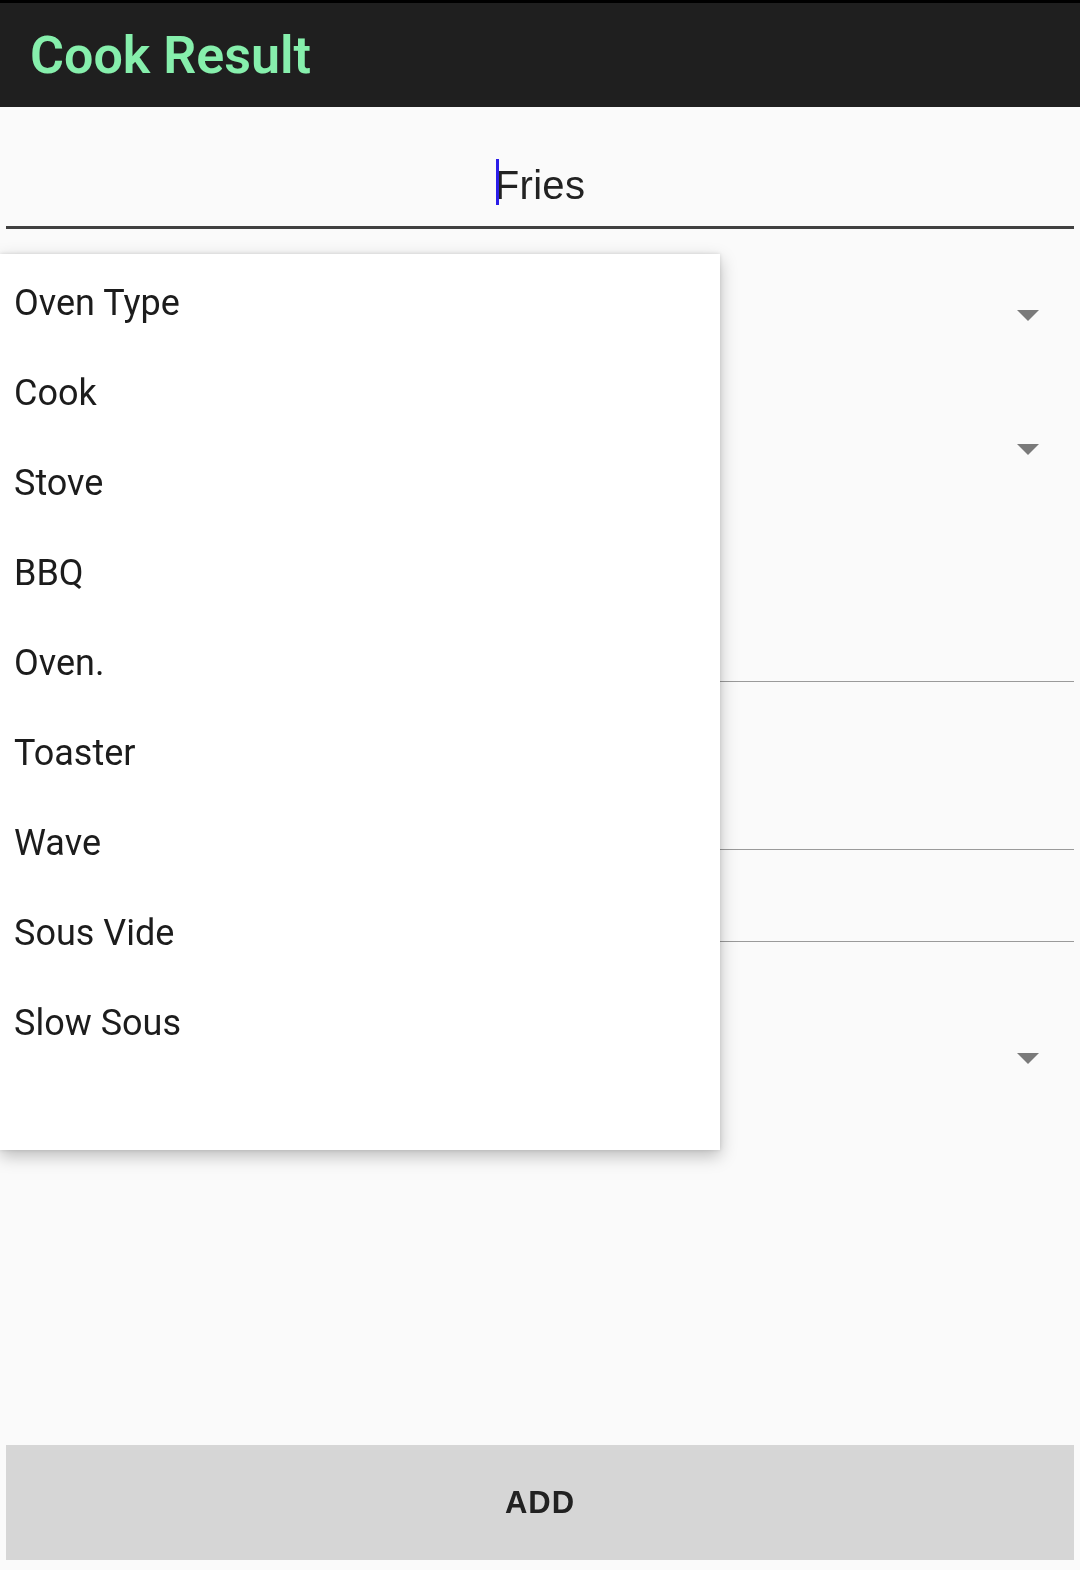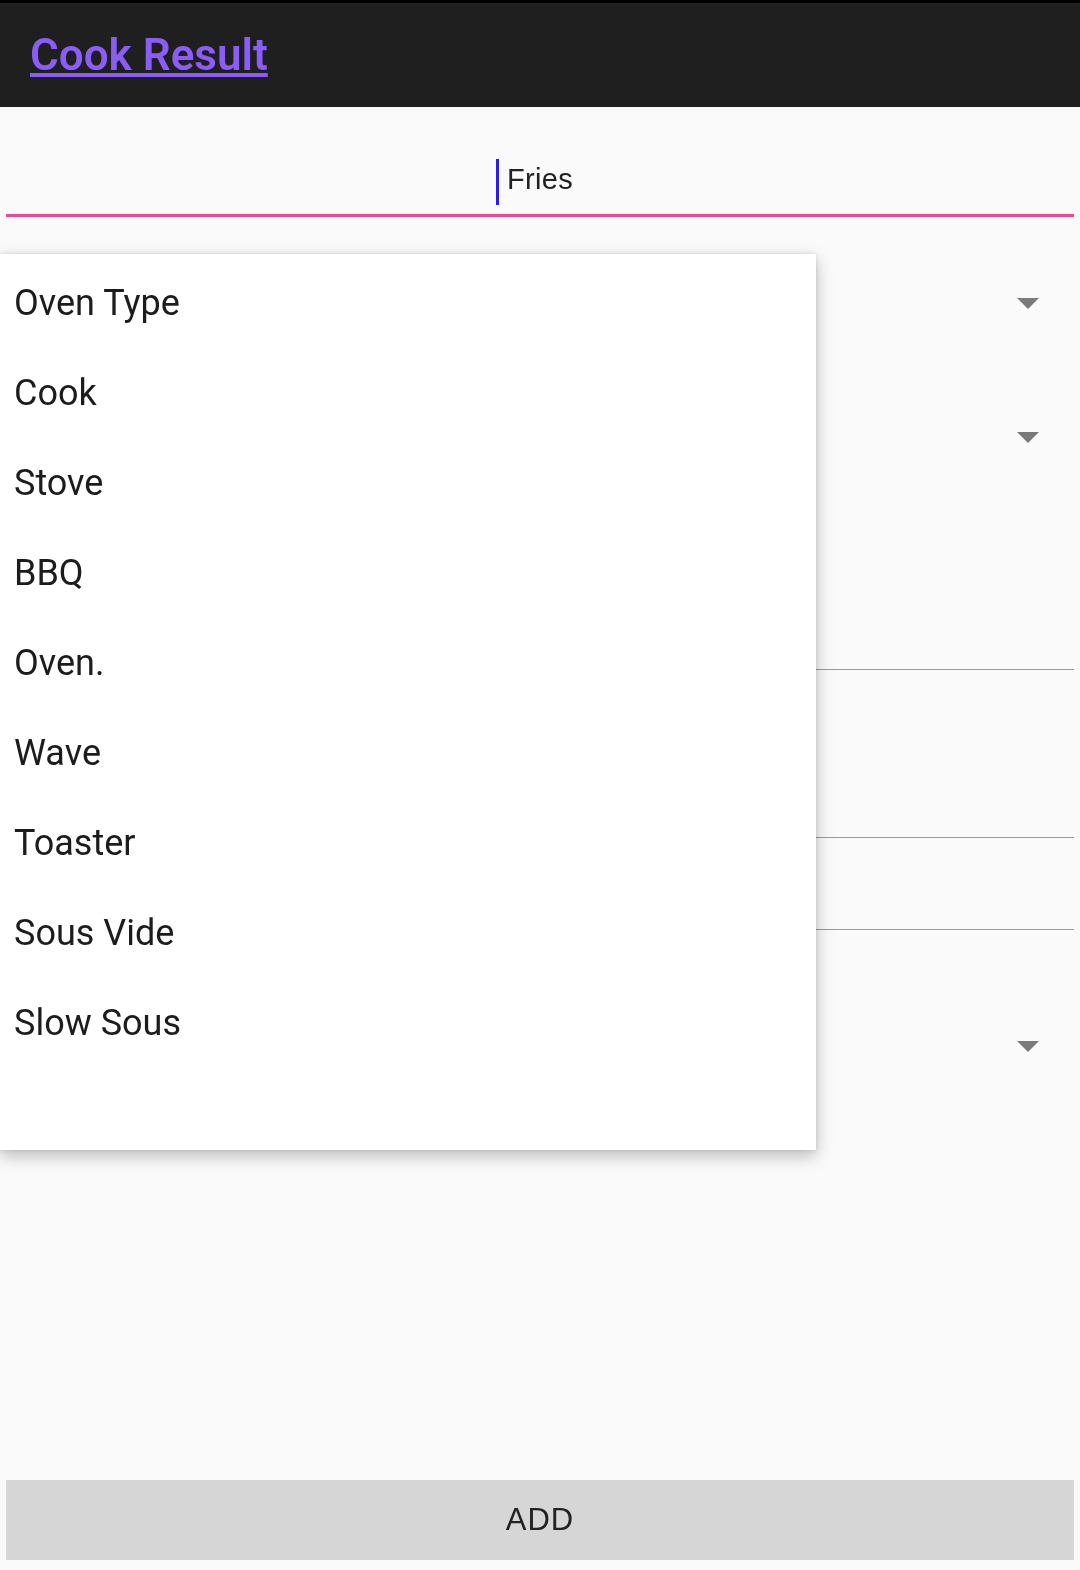--- a/index.html
+++ b/index.html
@@ -1,46 +1,46 @@
 <!DOCTYPE html>
 <html><head>
   <meta charset="utf-8">
   <style>
     * { box-sizing: border-box; margin: 0; padding: 0; }
     html, body { width: 1080px; height: 1570px; font-family: Roboto, "Helvetica Neue", Arial, sans-serif; background: #fafafa; overflow: hidden; }
     body { position: relative; }
 
     .status-bar { width: 100%; height: 3px; background: #000; }
     .app-bar { width: 100%; height: 104px; background: #1f1f1f; display: flex; align-items: center; padding-left: 30px; }
-    .app-bar-title { color: #8b5cf6; font-size: 44px; font-weight: 600; text-decoration: underline; }
+    .app-bar-title { color: #86efac; font-size: 52px; font-weight: 600; }
 
     .content { padding: 6px 6px 0 6px; }
 
     .input-wrap { position: relative; margin-top: 30px; }
-    .input-field { width: 100%; border: none; border-bottom: 3px solid #ec4899; background: transparent; text-align: center; font-size: 29px; padding: 20px 0 18px 0; color: #222; outline: none; letter-spacing: 0.3px; }
+    .input-field { width: 100%; border: none; border-bottom: 3px solid #404040; background: transparent; text-align: center; font-size: 40px; padding: 20px 0 18px 0; color: #222; outline: none; letter-spacing: 0.3px; }
     .caret { position: absolute; left: 490px; top: 16px; width: 3px; height: 46px; background: #2b1de8; }
 
     .field-row { position: relative; height: 134px; display: flex; align-items: center; }
     .field-row .sep { position: absolute; left: 9px; right: 0; bottom: 0; height: 1px; background: #9a9a9a; }
     .dropdown-arrow { position: absolute; right: 35px; top: 50%; transform: translateY(-50%); }
     .dropdown-arrow svg { display: block; }
 
     .row1 { margin-top: 20px; }
     .row2 { }
     .row3 { height: 302px; }
     .row3 .sep { bottom: auto; top: 164px; }
     .row4 { height: 268px; }
     .row4 .sep  { bottom: auto; top: 30px; }
     .row4 .sep2 { position: absolute; left: 9px; right: 0; top: 122px; height: 1px; background: #9a9a9a; }
     .row4 .dropdown-arrow { top: auto; bottom: 22px; transform: none; }
 
     .add-btn-wrap { position: absolute; left: 6px; right: 6px; bottom: 10px; }
-    .add-btn { width: 100%; height: 80px; background: #d6d6d6; border: none; font-size: 31px; font-weight: 400; color: #222; letter-spacing: 1px; display: flex; align-items: center; justify-content: center; cursor: pointer; }
+    .add-btn { width: 100%; height: 115px; background: #d6d6d6; border: none; font-size: 31px; font-weight: 700; color: #222; letter-spacing: 1px; display: flex; align-items: center; justify-content: center; cursor: pointer; }
 
-    .popup { position: absolute; left: 0; top: 254px; width: 816px; height: 896px; background: #ffffff; box-shadow: 0 6px 16px rgba(0,0,0,0.25), 0 0 4px rgba(0,0,0,0.12); padding-top: 4px; overflow: hidden; }
+    .popup { position: absolute; left: 0; top: 254px; width: 720px; height: 896px; background: #ffffff; box-shadow: 0 6px 16px rgba(0,0,0,0.25), 0 0 4px rgba(0,0,0,0.12); padding-top: 4px; overflow: hidden; }
     .popup-item { height: 90px; display: flex; align-items: center; padding-left: 14px; font-size: 36px; color: #1c1c1c; cursor: pointer; }
   </style>
 </head>
 <body>
 
 <div class="status-bar"></div>
 
 <div class="app-bar">
   <div class="app-bar-title">Cook Result</div>
 </div>
@@ -87,17 +87,17 @@
 <div class="add-btn-wrap">
   <button class="add-btn">ADD</button>
 </div>
 
 <div class="popup">
   <div class="popup-item">Oven Type</div>
   <div class="popup-item">Cook</div>
   <div class="popup-item">Stove</div>
   <div class="popup-item">BBQ</div>
   <div class="popup-item">Oven.</div>
+  <div class="popup-item">Toaster</div>
   <div class="popup-item">Wave</div>
-  <div class="popup-item">Toaster</div>
   <div class="popup-item">Sous Vide</div>
   <div class="popup-item">Slow Sous</div>
 </div>
 
 </body></html>

